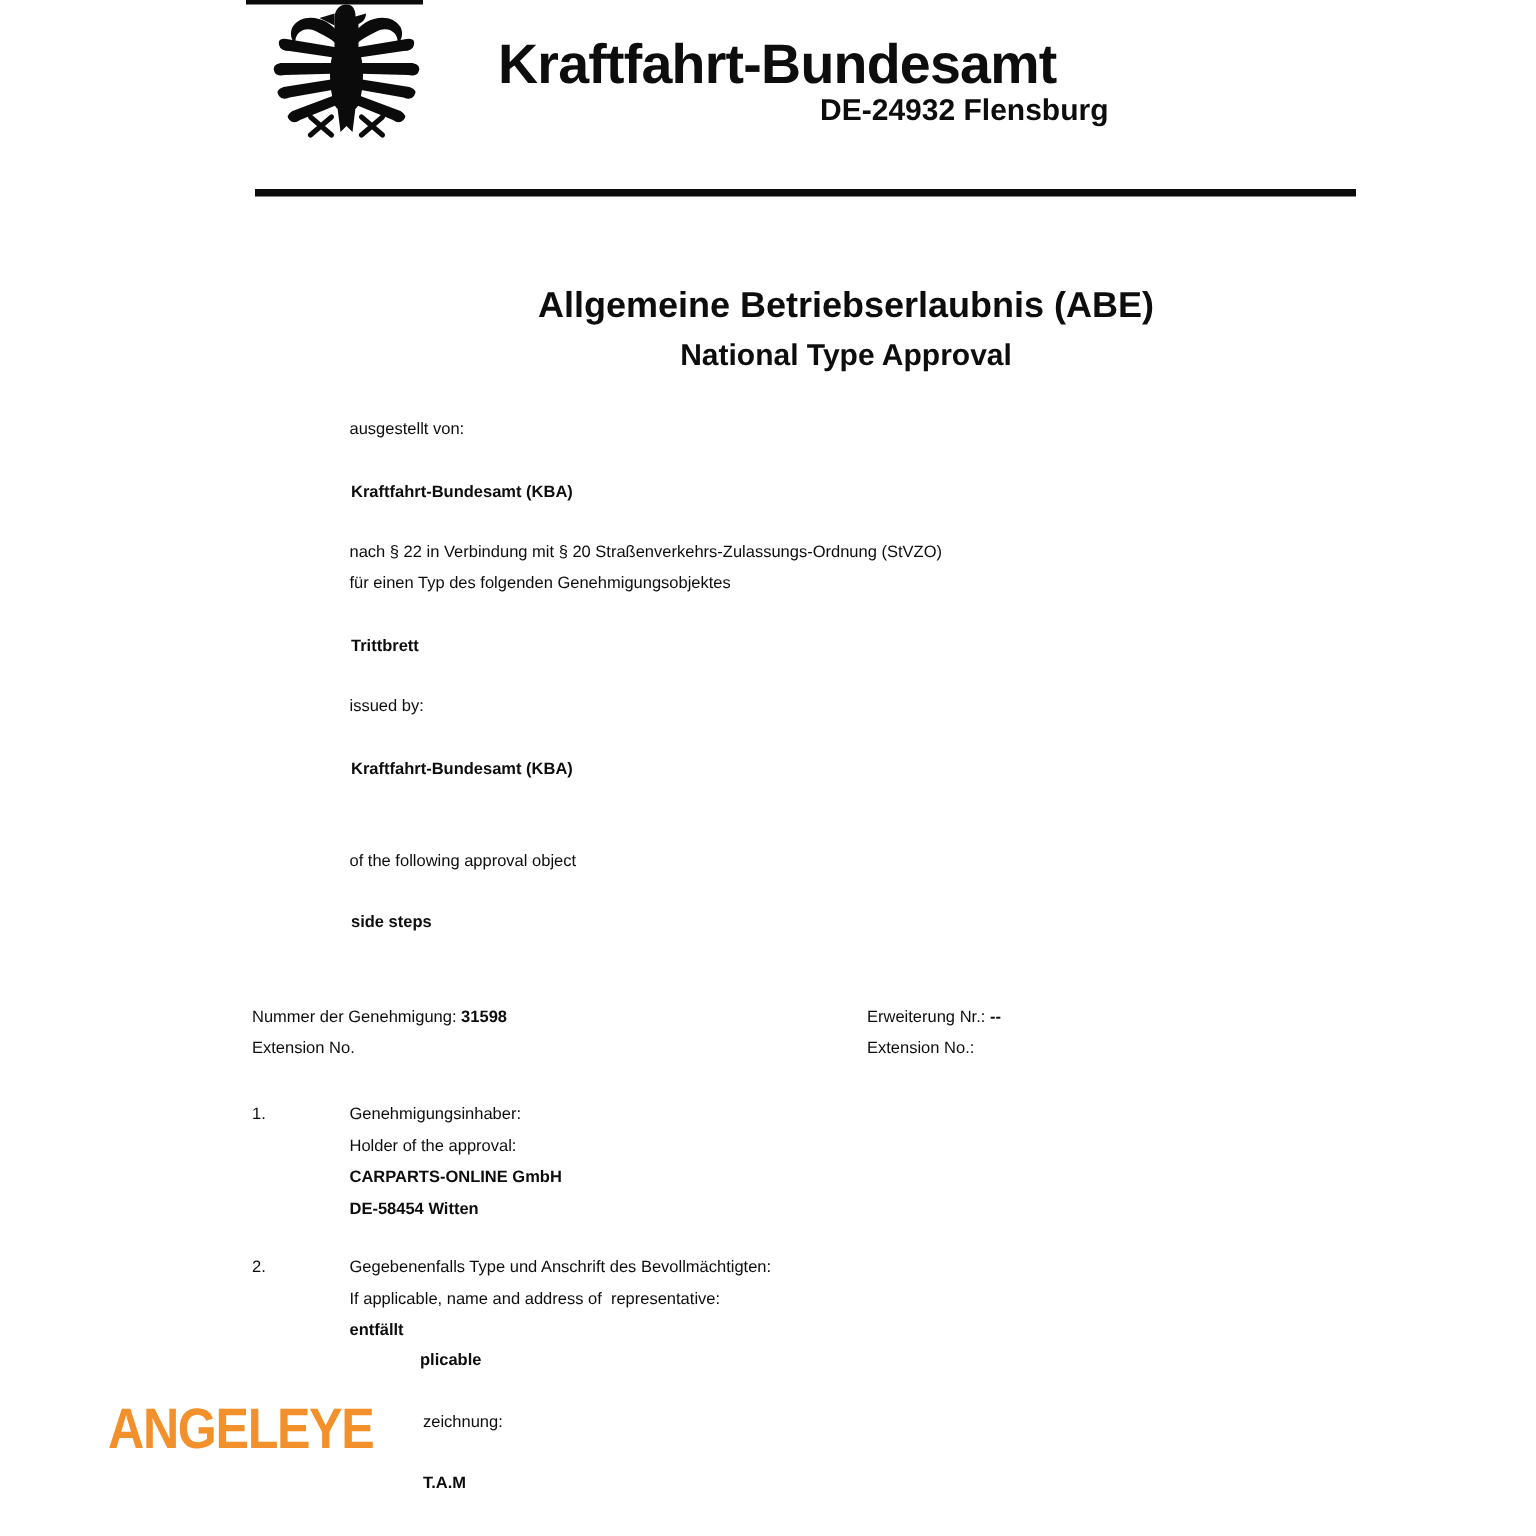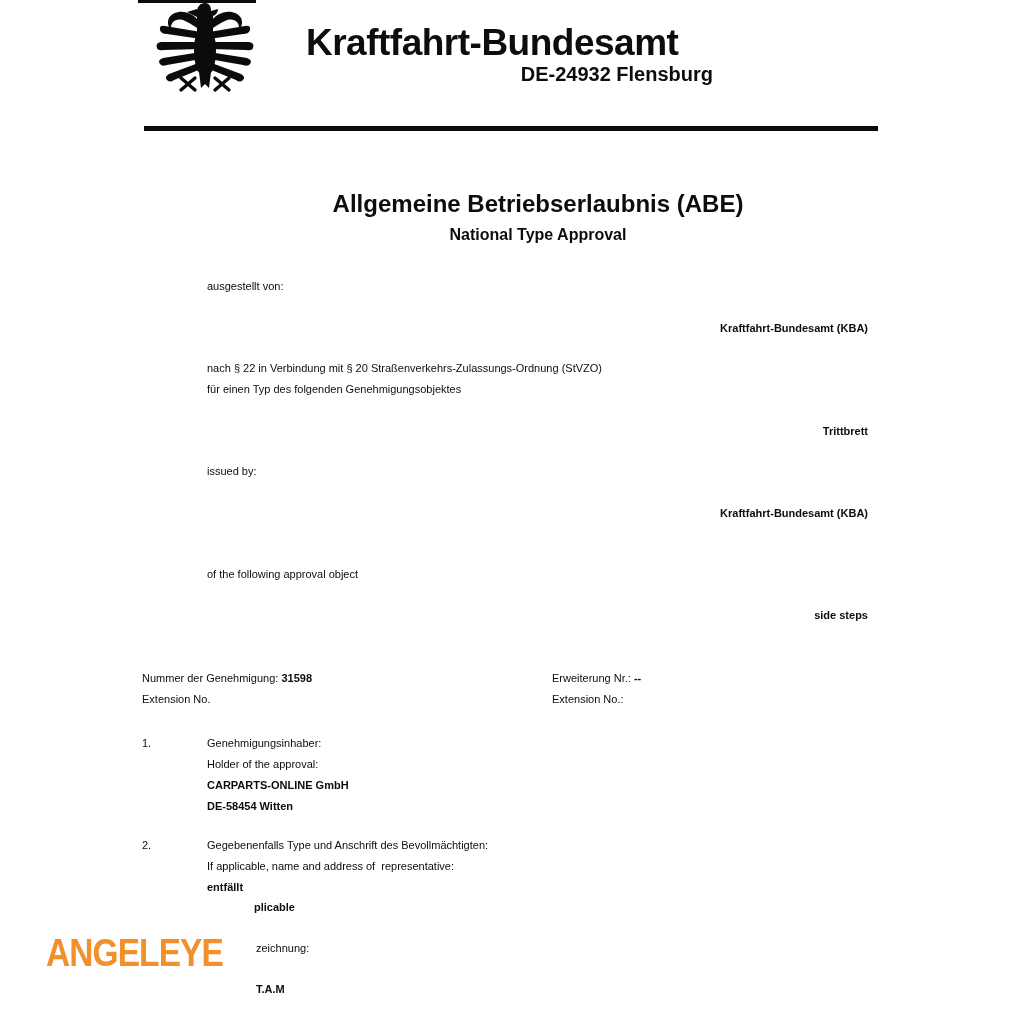--- a/index.html
+++ b/index.html
@@ -4,30 +4,31 @@
 <style>
   html, body { margin: 0; padding: 0; background: #ffffff; }
   .page {
     position: relative;
     width: 932px;
     height: 1024px;
     background: #ffffff;
     font-family: "Liberation Sans", sans-serif;
     color: #0d0d0d;
     overflow: hidden;
+    margin-left: 26px;
   }
   .t {
     position: absolute;
     font-size: 11px;
     line-height: 20px;
     white-space: nowrap;
     color: #0d0d0d;
   }
   .b { font-weight: bold; }
-  .c { left: 208px; width: 660px; text-align: right; }
+  .c { left: 208px; width: 660px; text-align: left; }
   .pre { white-space: pre; }
 
   .top-bar {
     position: absolute;
     left: 138px; top: 0; width: 118px; height: 3px;
     background: #0b0b0b;
   }
   .eagle {
     position: absolute;
     left: 155px; top: 2px; width: 100px; height: 98px;
@@ -55,21 +56,21 @@
     position: absolute;
     left: 208px; top: 190px; width: 660px;
     text-align: center;
     font-size: 24px; font-weight: bold;
     white-space: nowrap;
   }
   .doc-subtitle {
     position: absolute;
     left: 208px; top: 226px; width: 660px;
     text-align: center;
-    font-size: 16px; font-weight: bold;
+    font-size: 20px; font-weight: bold;
     white-space: nowrap;
   }
   .watermark {
     position: absolute;
     left: 46px; top: 932px;
     font-size: 38px; font-weight: 800;
     letter-spacing: -1px;
     transform: scaleX(0.88);
     transform-origin: left top;
     white-space: nowrap;

